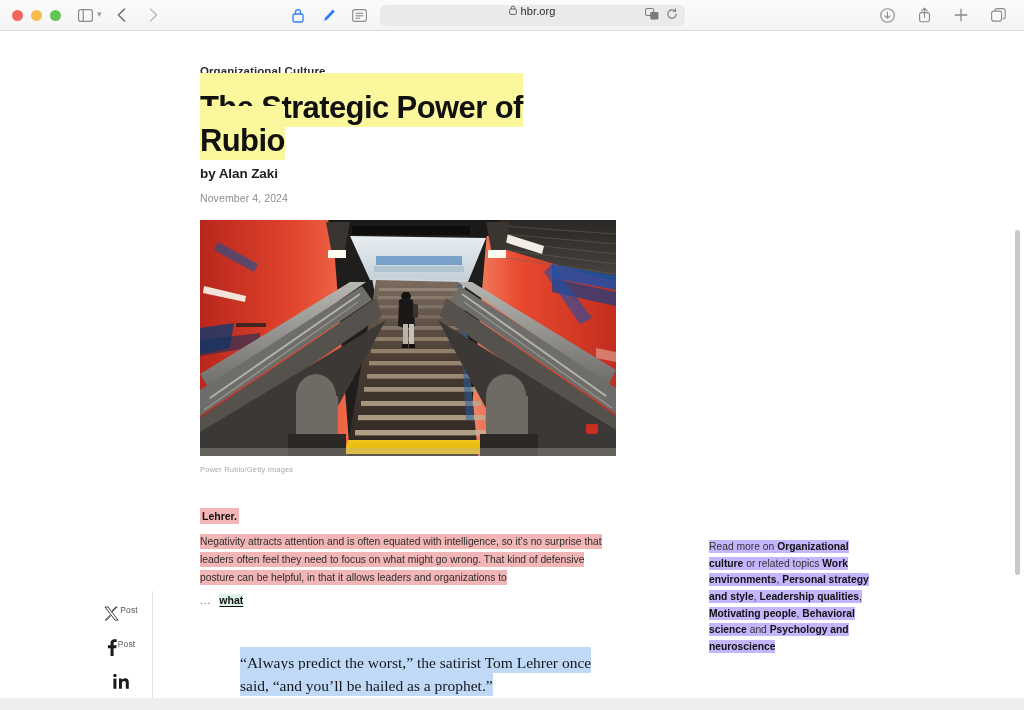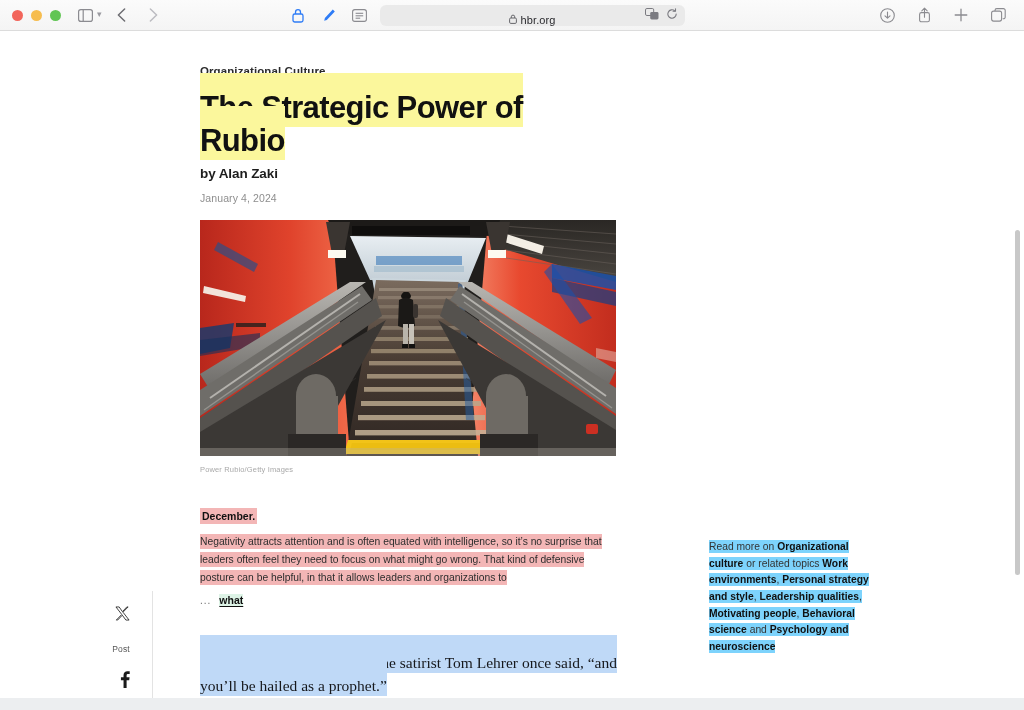--- a/index.html
+++ b/index.html
@@ -51,21 +51,21 @@
   .ico-reader { color:#7b7b80; }
 
   .urlfield {
     flex: 0 0 auto;
     width: 305px;
     height: 21px;
     margin-left: 10px;
     background: #eaeaea;
     border-radius: 6px;
     display: flex;
-    align-items: flex-end;
+    align-items: flex-start;
     justify-content: center;
     position: relative;
   }
   .urlfield .url-inner {
     display: flex;
     align-items: center;
     gap: 4px;
     font-size: 11px;
     color: #2a2a2e;
     letter-spacing: .1px;
@@ -219,39 +219,39 @@
     width: 420px;
     font-family: "Liberation Serif", serif;
     font-size: 15.5px;
     line-height: 1.45;
     color: #16181c;
   }
   .pullquote .hl-blue {
     background: #bfd9f7;
     box-decoration-break: clone;
     -webkit-box-decoration-break: clone;
-    padding: 19px 0 2px 0;
+    padding: 7px 0 2px 0;
+    margin-left: 40px;
   }
 
   
   .share-rail {
     position: absolute;
     left: 104px;
     top: 574px;
     width: 34px;
     display: flex;
     flex-direction: column;
     align-items: center;
     gap: 17px;
   }
   .share-item {
     display: flex;
-    flex-direction: column;
-    align-items: flex-end;
-    gap: 22px;
+    align-items: flex-start;
+    gap: 1px;
     cursor: pointer;
   }
   .share-glyph {
     font-size: 16px;
     line-height: 16px;
     color: #1b1b1b;
     font-weight: bold;
     height: 17px;
     display: flex;
     align-items: center;
@@ -267,21 +267,21 @@
   .related {
     position: absolute;
     left: 709px;
     top: 508px;
     width: 172px;
     font-size: 10.3px;
     line-height: 1.62;
     color: #333;
   }
   .related .hl-green {
-    background: #7dd3fc;
+    background: #c4b5fd;
     box-decoration-break: clone;
     -webkit-box-decoration-break: clone;
     padding: 1px 0;
   }
   .related b { color: #111; }
 
   
   .scrollbar-track {
     position: absolute;
     right: 0; top: 31px;
@@ -451,21 +451,21 @@
         </div>
       </div>
 
       <div class="article">
 
         <div class="kicker">Organizational Culture</div>
 
         <h1 class="title"><span class="hl">The Strategic Power of</span><br><span class="hl">Rubio</span></h1>
 
         <div class="byline">by Alan Zaki</div>
-        <div class="pubdate">January 4, 2024</div>
+        <div class="pubdate">November 4, 2024</div>
 
         <div class="hero">
           <svg viewBox="0 0 416 236" preserveAspectRatio="none">
             <defs>
               <linearGradient id="redL" x1="0" y1="0" x2="1" y2="0">
                 <stop offset="0%" stop-color="#b8271c"></stop>
                 <stop offset="60%" stop-color="#e0432c"></stop>
                 <stop offset="100%" stop-color="#f06a4a"></stop>
               </linearGradient>
               <linearGradient id="redR" x1="0" y1="0" x2="1" y2="0">
@@ -614,21 +614,21 @@
             <path d="M126 2 L150 2 L144 34 L132 34 Z" fill="#3a3531"></path>
             <path d="M128 30 L146 30 L146 38 L128 38 Z" fill="#fdfaf0"></path>
             <path d="M286 2 L310 2 L304 34 L292 34 Z" fill="#3a3531"></path>
             <path d="M288 30 L306 30 L306 38 L288 38 Z" fill="#fdfaf0"></path>
           </svg>
         </div>
 
         <div class="credit">Power Rubio/Getty Images</div>
 
         <div class="summary-wrap">
-          <span class="summary-label">December.</span>
+          <span class="summary-label">Lehrer.</span>
           <div class="summary-body"><span class="hl-pink">Negativity attracts attention and is often equated with intelligence, so it’s no surprise that leaders often feel they need to focus on what might go wrong. That kind of defensive posture can be helpful, in that it allows leaders and organizations to</span></div>
           <div class="more-row">
             <span class="ellip">...</span>
             <span class="more-link">what</span>
           </div>
         </div>
 
         <div class="pullquote"><span class="hl-blue">“Always predict the worst,” the satirist Tom Lehrer once said, “and you’ll be hailed as a prophet.”</span></div>
 
       </div>

